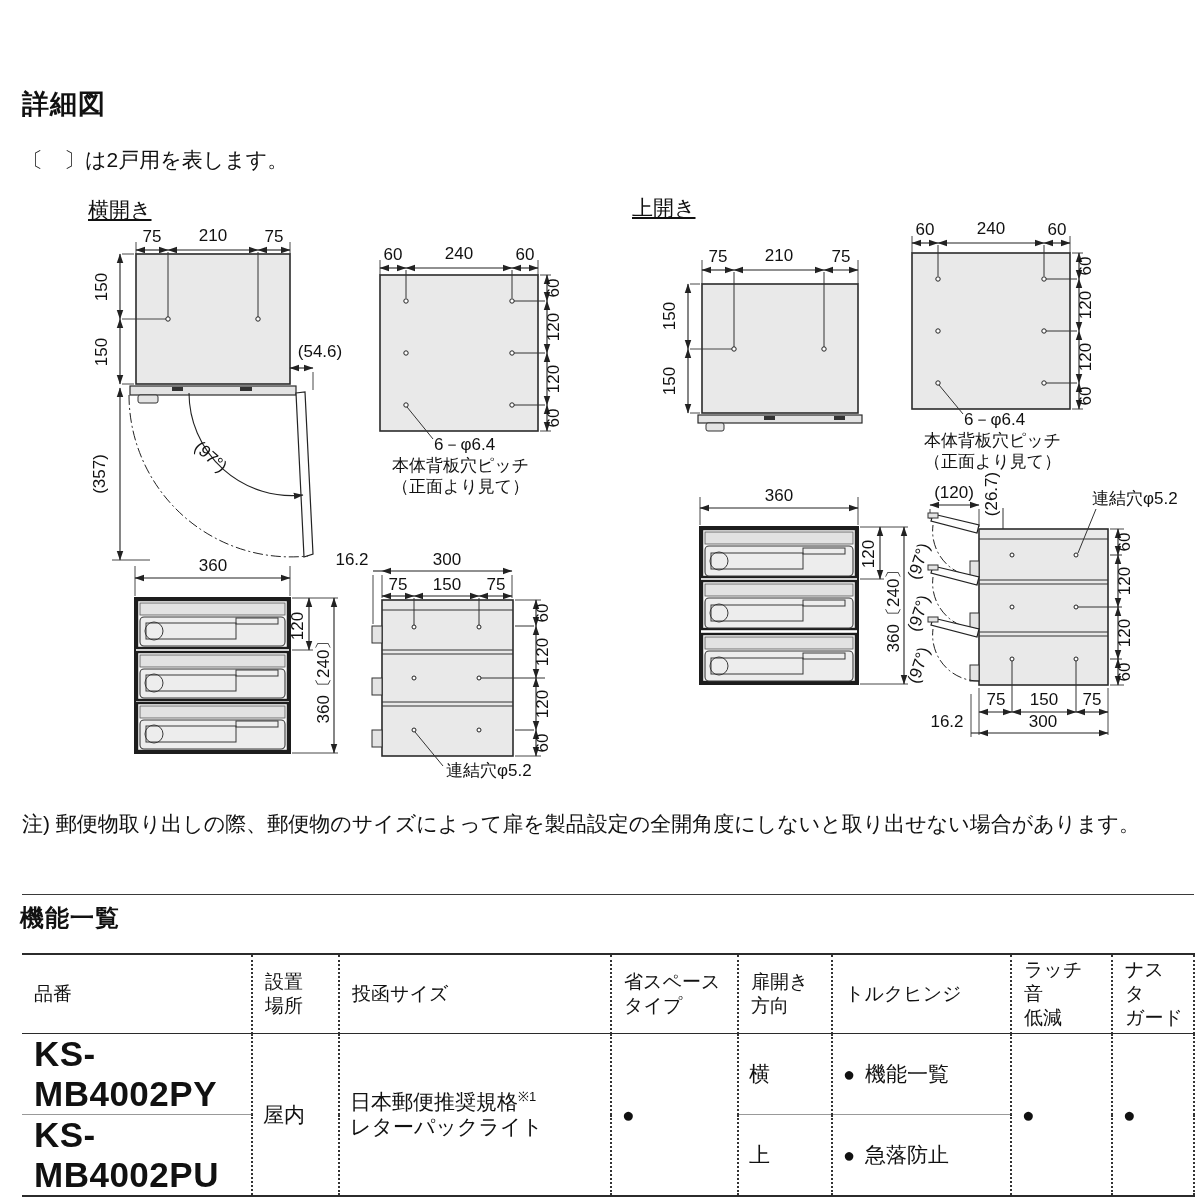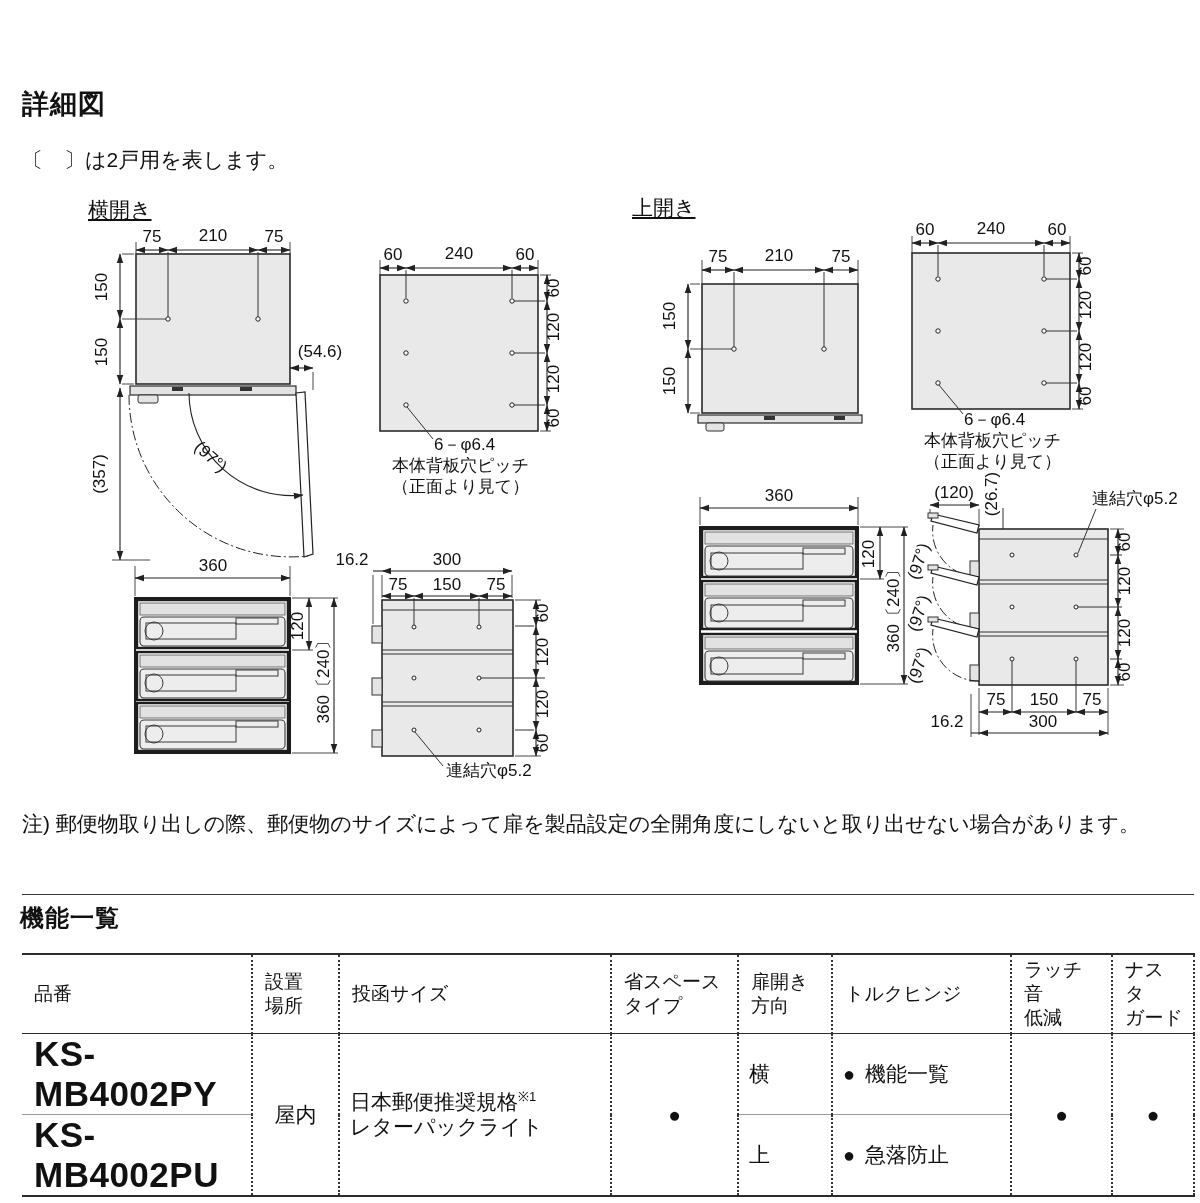--- a/index.html
+++ b/index.html
@@ -37,21 +37,21 @@
 
   
   table.ftable{position:absolute;left:22px;top:953px;width:1172px;border-collapse:collapse;table-layout:fixed;}
   .ftable th,.ftable td{border-left:2px dotted #333;padding:0 10px;vertical-align:middle;}
   .ftable th:first-child,.ftable td.c0{border-left:none;}
   .ftable .rgt{border-right:2px dotted #333;margin-top:20px;}
   .ftable tr.hdr th{border-top:2px solid #2b2b2b;border-bottom:1.5px solid #2b2b2b;height:78px;
     font-weight:normal;font-size:19px;text-align:left;white-space:pre-line;line-height:1.25;padding-left:12px;}
   .ftable td{height:45px;font-size:21px;}
   .ftable td.model{font-size:35px;font-weight:bold;padding-left:12px;letter-spacing:.5px;}
-  .ftable td.ctr{text-align:center;}
+  .ftable td.ctr{}
   .ftable tr.r1 .sep{border-bottom:1.5px solid #999;}
   .ftable tr.r2 td,.ftable td.span2{border-bottom:2px solid #2b2b2b;}
   .dotbig{font-size:24px;}
   .dot2{font-size:20px;margin-right:10px;}
   .szl{line-height:1.15;}
   .ftable sup{font-size:13px;}
 </style>
 </head>
 <body>
 

